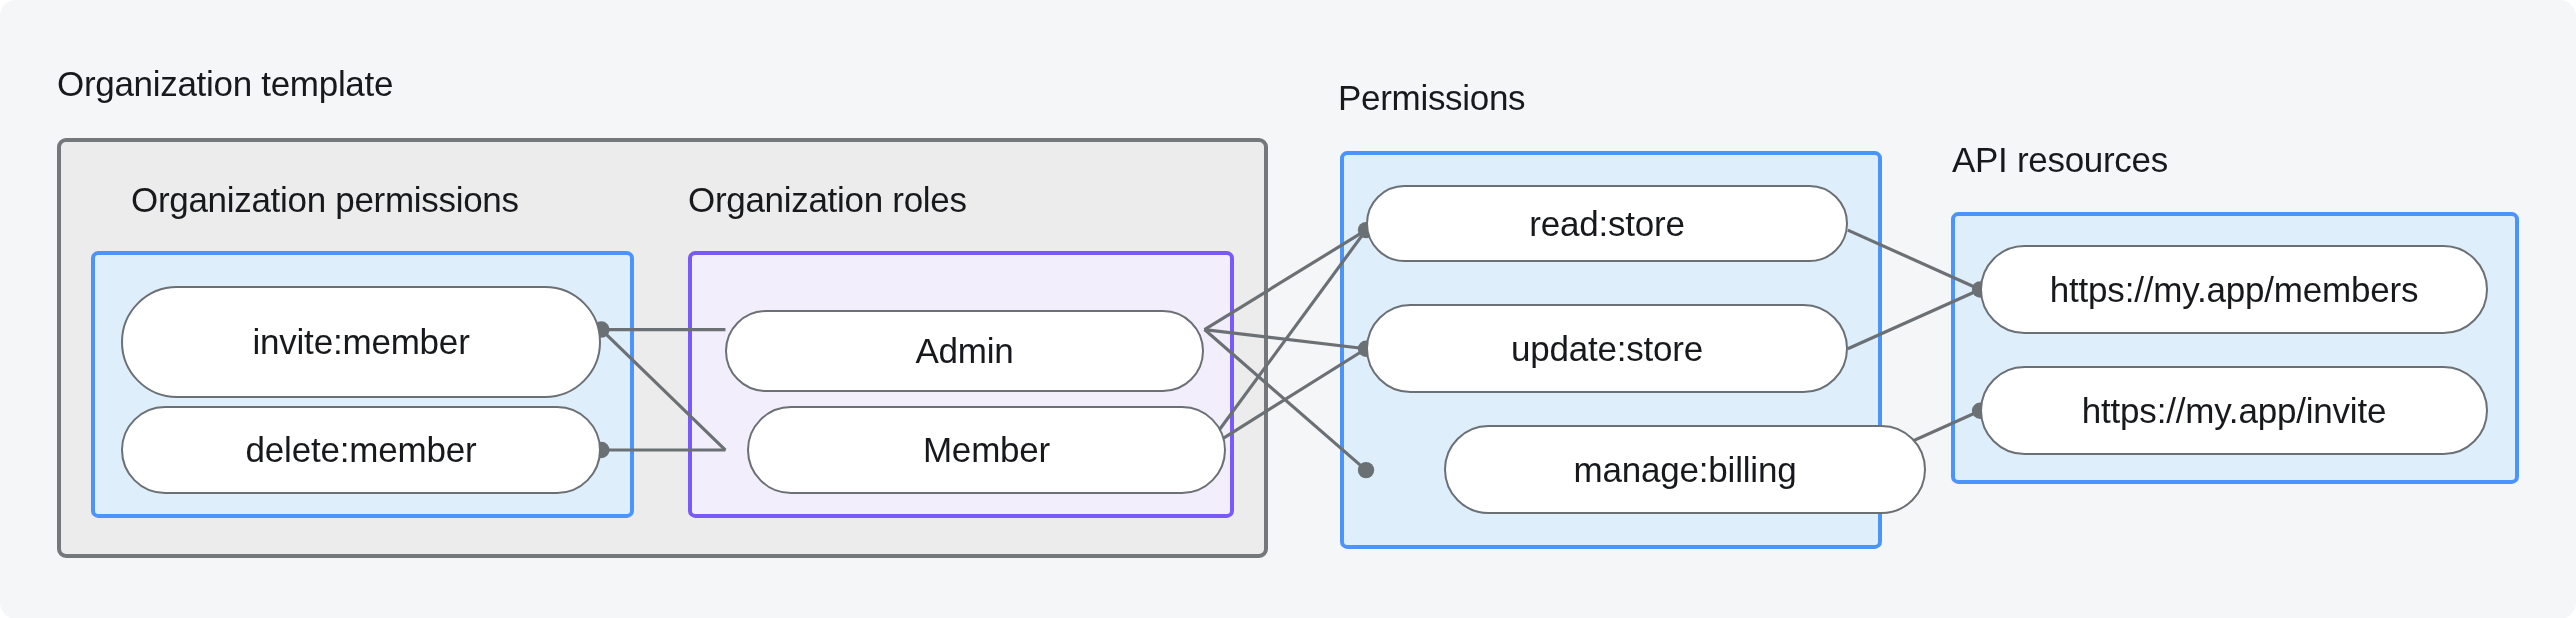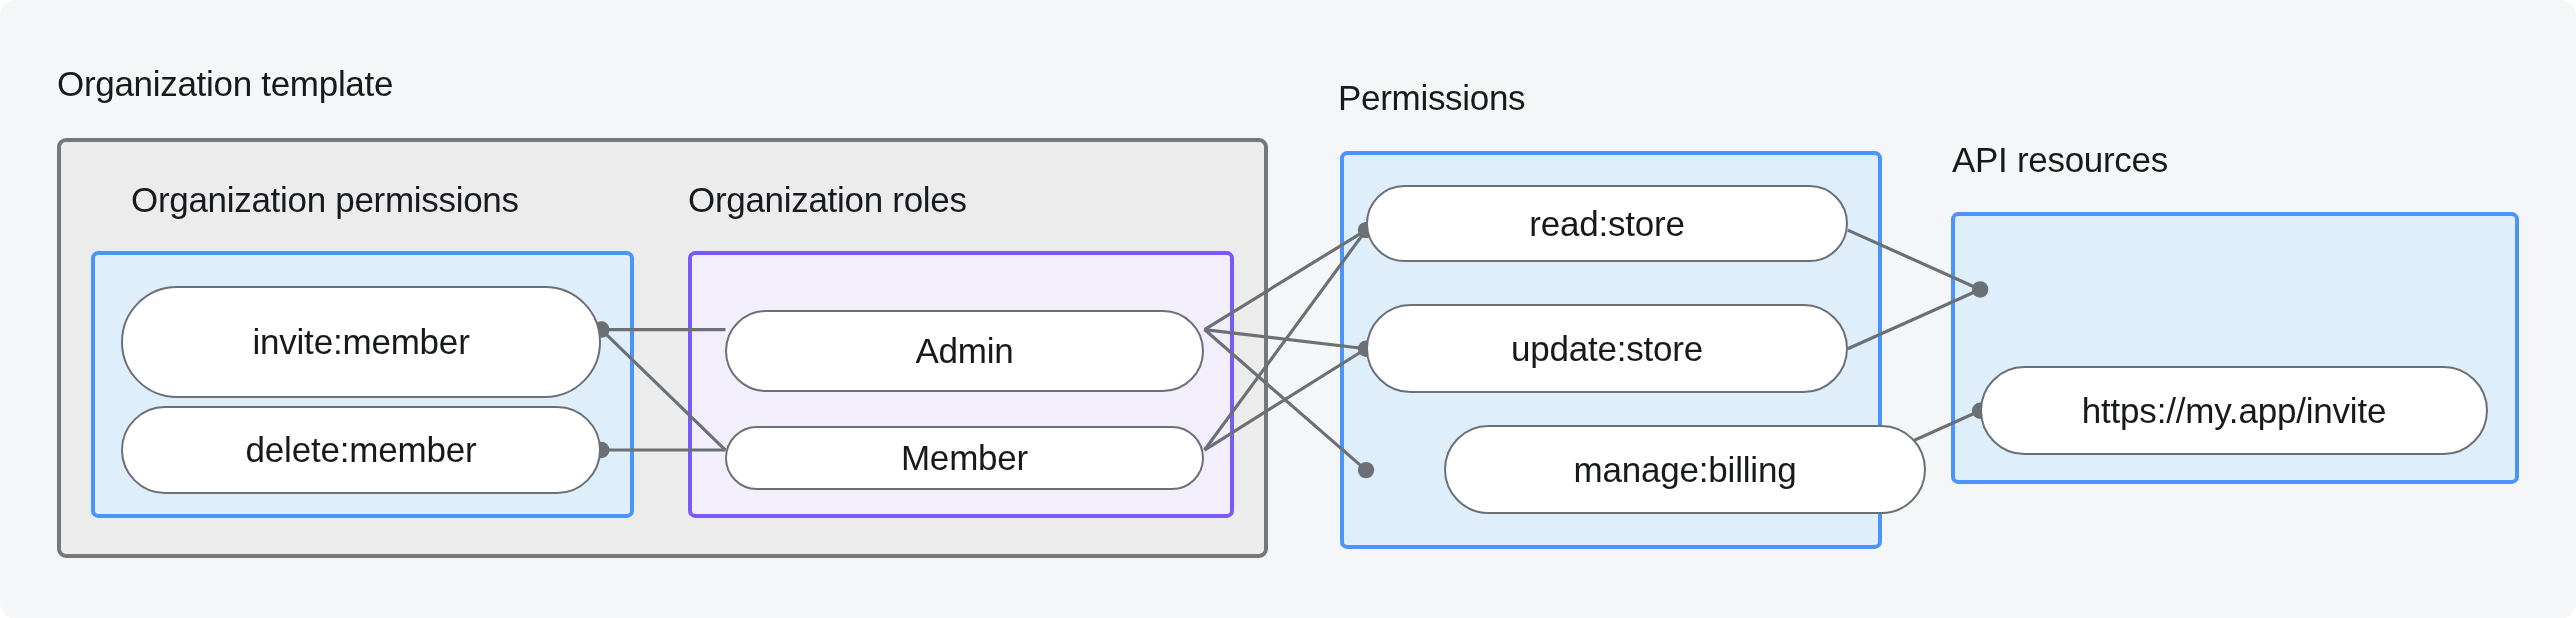--- a/index.html
+++ b/index.html
@@ -81,21 +81,21 @@
     font-size: 35px;
     font-weight: 400;
     letter-spacing: -0.2px;
     color: var(--text, #17191d);
     white-space: nowrap;
   }
 
   .pill-invite  { left: 121px;  top: 286px; width: 480px; height: 112px; }
   .pill-delete  { left: 121px;  top: 406px; width: 480px; height: 88px; }
   .pill-admin   { left: 725px;  top: 286px; width: 479px; height: 82px; margin-top: 24px; }
-  .pill-member  { left: 725px;  top: 406px; width: 479px; height: 64px; margin-top: 20px; }
+  .pill-member  { left: 747px;  top: 406px; width: 479px; height: 88px; }
   .pill-read    { left: 1366px; top: 185px; width: 482px; height: 77px; }
   .pill-update  { left: 1366px; top: 304px; width: 482px; height: 89px; }
   .pill-manage  { left: 1444px; top: 425px; width: 482px; height: 89px; text-align: center; }
   .pill-members { left: 1980px; top: 245px; width: 508px; height: 89px; }
   .pill-billing { left: 1980px; top: 366px; width: 508px; height: 89px; }
 </style>
 </head>
 <body>
 
 <div class="canvas">
@@ -133,16 +133,17 @@
       <circle cx="2170" cy="450" r="9" class="dot"></circle>
     </svg>
 
   <div class="pill pill-invite">invite:member</div>
   <div class="pill pill-delete">delete:member</div>
   <div class="pill pill-admin">Admin</div>
   <div class="pill pill-member">Member</div>
   <div class="pill pill-read">read:store</div>
   <div class="pill pill-update">update:store</div>
   <div class="pill pill-manage">manage:billing</div>
+  <div class="pill pill-members">https://my.app/members</div>
   <div class="pill pill-billing">https://my.app/invite</div>
 
 </div>
 
 
 </body></html>

